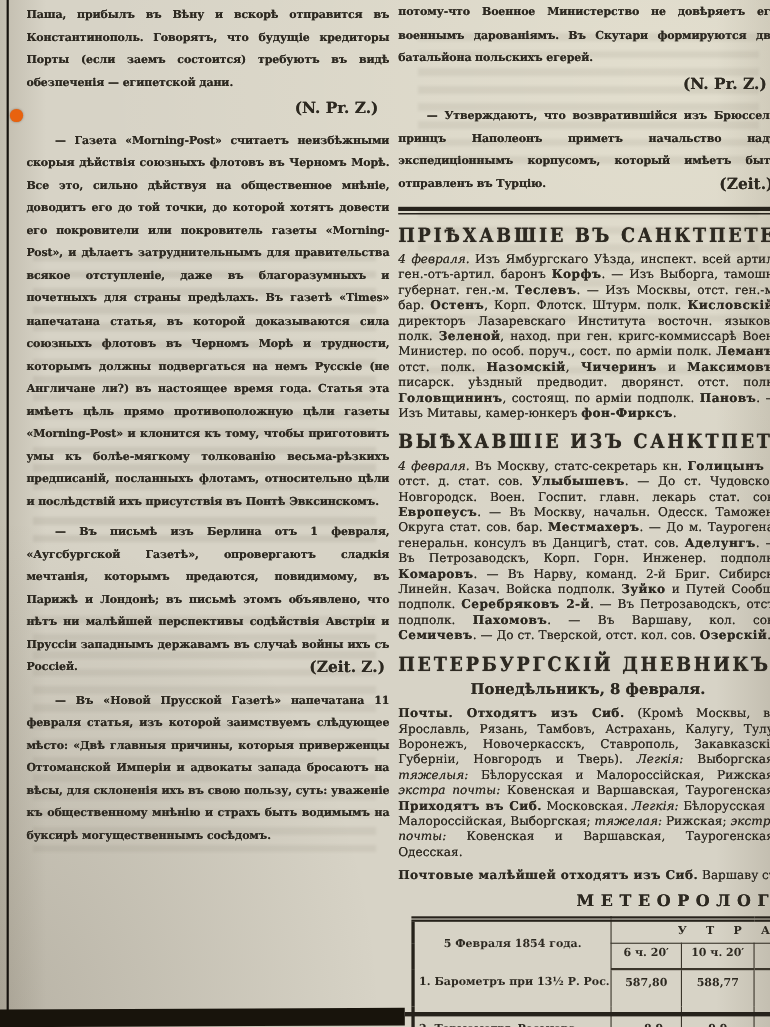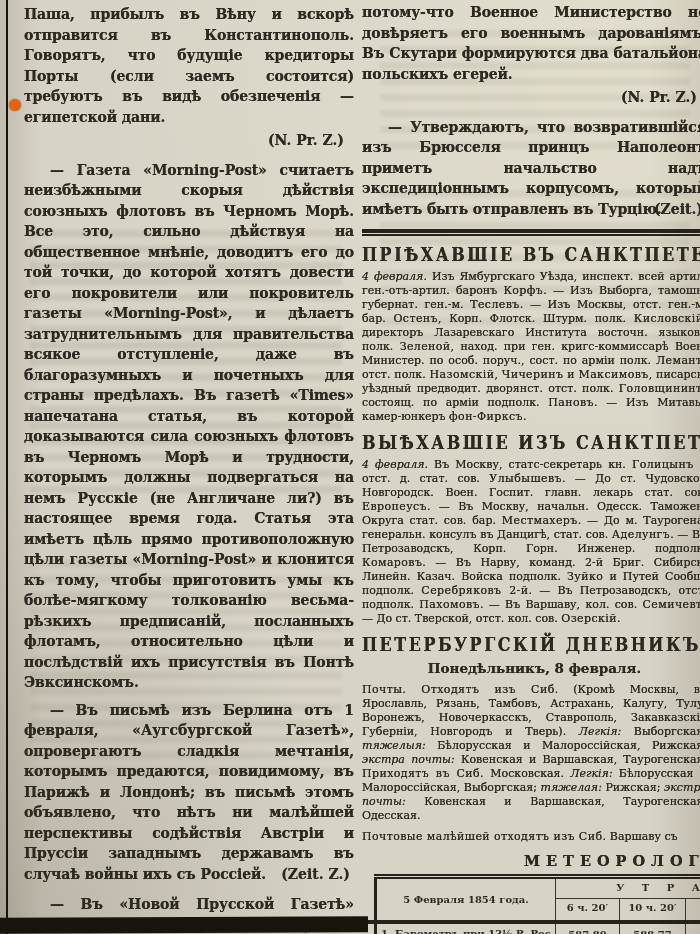--- a/index.html
+++ b/index.html
@@ -19,36 +19,36 @@
   .bleed{
     position:absolute;filter:blur(1.6px);opacity:.38;pointer-events:none;
     background:repeating-linear-gradient(180deg, rgba(100,92,76,.30) 0 7px, rgba(0,0,0,0) 7px 16px);
   }
   .left-rule{position:absolute;left:6px;top:0;width:2px;height:934px;background:#17130e;}
   .marker{position:absolute;left:9px;top:99px;width:12px;height:12px;border-radius:50%;
     background:#e8620e;box-shadow:0 0 2px rgba(60,20,0,.45);}
   .col{position:absolute;top:4px;}
   .col-left{left:24px;width:330px;}
   .col-right{left:362px;width:345px;top:2px;}
-  .big{font-size:14px;line-height:20.5px;text-align:justify;margin:0 0 7px;font-weight:bold;
+  .big{font-size:10px;line-height:20.5px;text-align:justify;margin:0 0 7px;font-weight:bold;
     letter-spacing:-0.1px;text-shadow:0 0 .4px rgba(45,41,33,.85);}
   .indent{text-indent:26px;}
   .src-line{text-align:right;font-weight:bold;font-size:14px;line-height:20.5px;
     padding-right:10px;margin:-4px 0 9px;text-shadow:0 0 .4px rgba(45,41,33,.85);}
   .src-pull{text-align:right;font-weight:bold;font-size:14px;line-height:20.5px;
     margin:-27.5px 0 10px;padding-right:4px;text-shadow:0 0 .4px rgba(45,41,33,.85);}
   .double-rule{height:7px;margin:9px 0 4px;
     background:linear-gradient(#26221b 0 4px, rgba(0,0,0,0) 4px 5.5px, #26221b 5.5px 7px);}
   h2{font-size:16px;letter-spacing:2.5px;text-align:center;margin:9px 0 6px;font-weight:bold;
     transform:scaleY(1.12);text-shadow:0 0 .6px #26221b;white-space:nowrap;}
   .subtitle{text-align:center;font-weight:bold;font-size:13.5px;margin:0 0 7px;
     text-shadow:0 0 .4px rgba(45,41,33,.85);}
   .small{font-size:11px;line-height:14px;text-align:justify;margin:0 0 7px;
     text-shadow:0 0 .45px rgba(45,41,33,.9);}
-  .small b{font-weight:normal;letter-spacing:.4px;}
+  .small b{font-weight:bold;letter-spacing:.4px;}
   .small i{font-style:italic;}
   .meteo-title{font-weight:bold;font-size:14.5px;letter-spacing:6px;margin:8px 0 5px 162px;
     white-space:nowrap;text-shadow:0 0 .6px #26221b;}
   .meteo{border-collapse:collapse;margin-left:12px;width:402px;table-layout:fixed;
     font-size:10px;line-height:12.5px;border-top:5px double #26221b;border-left:3px solid #26221b;}
   .meteo th,.meteo td{padding:15px 2px;vertical-align:top;overflow:hidden;white-space:nowrap;}
   .meteo col.c-lbl{width:180px;} .meteo col.c-v1{width:64px;}
   .meteo col.c-v2{width:66px;} .meteo col.c-v3{width:92px;}
   .meteo thead th{font-weight:bold;text-align:center;}
   .meteo .vline{border-left:1px solid #3a352b;}

